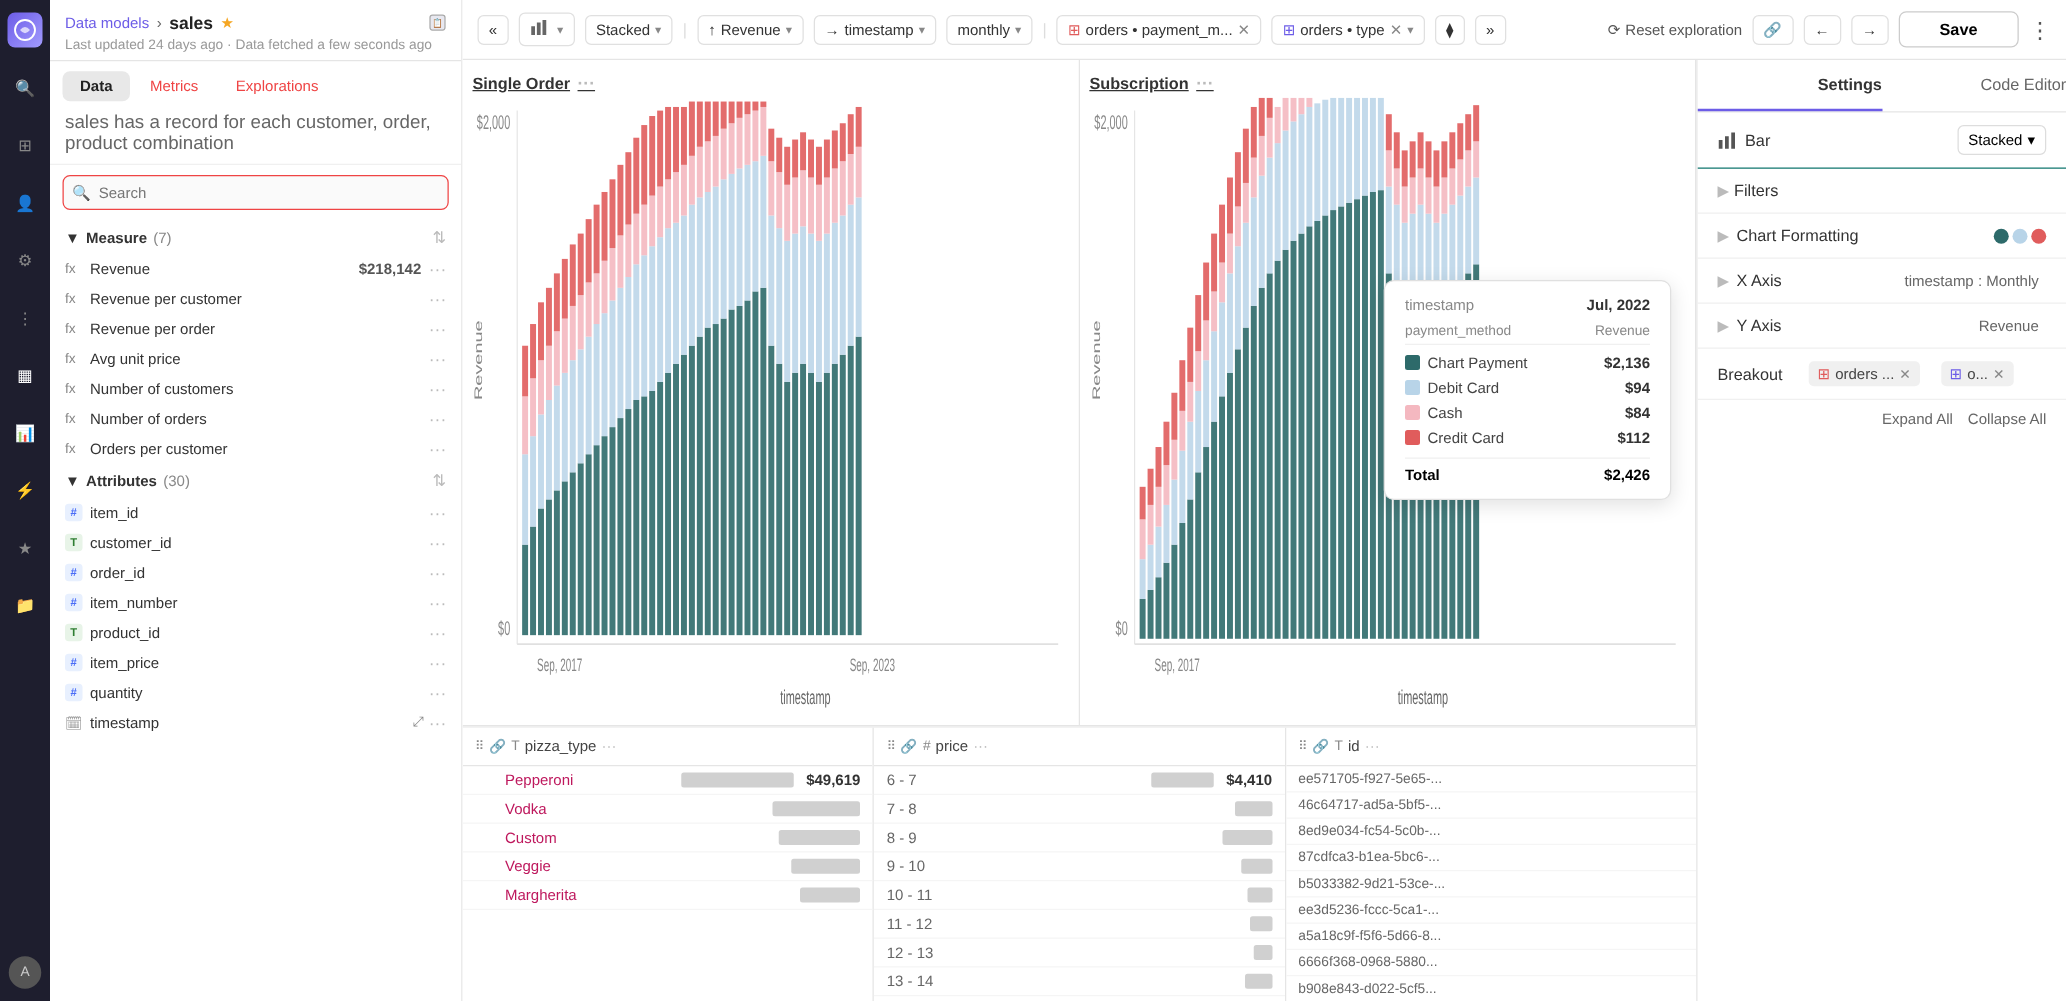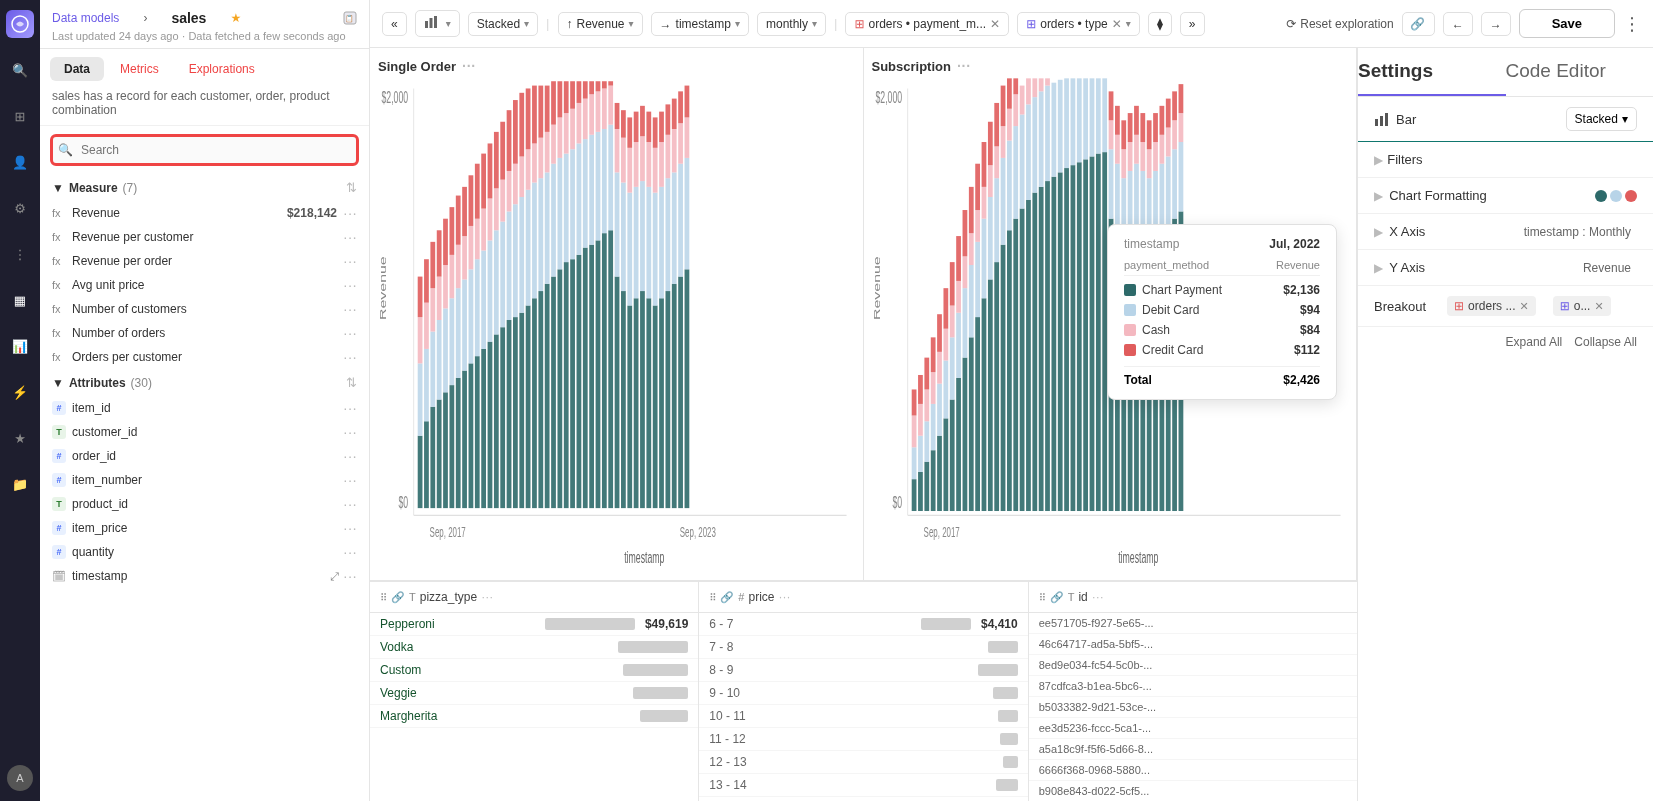--- a/index.html
+++ b/index.html
@@ -49,21 +49,21 @@
       flex-direction: column;
       flex-shrink: 0;
       overflow: hidden;
     }
 
     .data-panel-header {
       padding: 10px 12px 6px;
       border-bottom: 1px solid #e5e5e5;
     }
     .breadcrumb {
-      display: flex; align-items: center; gap: 24px;
+      display: flex; align-items: center; gap: 6px;
       font-size: 12px; color: #666;
       margin-bottom: 4px;
     }
     .breadcrumb .model-name { font-weight: 600; color: #222; font-size: 14px; }
     .breadcrumb .star { color: #f5a623; }
     .last-updated { font-size: 11px; color: #999; display: flex; align-items: center; gap: 4px; }
 
     .tab-row {
       display: flex;
       gap: 2px;
@@ -79,32 +79,32 @@
       color: #ef4444;
     }
     .tab-btn.active {
       background: #e8e8e8;
       font-weight: 600;
       color: #222;
     }
 
     .description {
       padding: 8px 12px;
-      font-size: 12px;
+      font-size: 15px;
       color: #666;
       border-bottom: 1px solid #f0f0f0;
     }
 
     .search-box {
       padding: 8px 10px;
     }
     .search-box input {
       width: 100%;
       padding: 6px 10px 6px 28px;
-      border: 3px solid #ef4444;
+      border: 1px solid #ef4444;
       border-radius: 6px;
       font-size: 12px;
       background: #fafafa;
       outline: none;
     }
     .search-box-wrap {
       position: relative;
     }
     .search-icon-inside {
       position: absolute;
@@ -236,21 +236,21 @@
       border-right: 1px solid #e5e5e5;
       padding: 10px 8px 0;
       position: relative;
     }
     .chart-panel:last-child { border-right: none; }
 
     .chart-title {
       font-size: 13px;
       font-weight: 600;
       color: #333;
-      display: flex; align-items: center; gap: 6px;
+      display: flex; align-items: center; gap: 6px; text-decoration: underline;
     }
     .chart-title .more { color: #bbb; font-size: 14px; cursor: pointer; }
 
     .chart-svg-wrap {
       width: 100%;
       height: calc(100% - 30px);
       position: relative;
     }
 
     
@@ -290,21 +290,21 @@
       color: #333;
       border-bottom: 1px solid #f5f5f5;
     }
     .table-row .row-bar {
       height: 12px;
       background: #d0d0d0;
       border-radius: 2px;
       margin-left: 8px;
     }
     .table-row .row-value { font-weight: 600; color: #333; margin-left: 6px; white-space: nowrap; }
-    .table-row .row-name { color: #14532d; }
+    .table-row .row-name { color: #be185d; margin-left: 24px; }
     .table-row .row-range { color: #666; }
     .table-row .row-id { color: #666; font-size: 11px; }
 
     
     .settings-panel {
       width: 296px;
       background: #fff;
       border-left: 1px solid #e5e5e5;
       display: flex;
       flex-direction: column;
@@ -312,22 +312,22 @@
       overflow-y: auto;
     }
 
     .settings-tabs {
       display: flex;
       border-bottom: 1px solid #e5e5e5;
     }
     .settings-tab {
       flex: 1;
       padding: 12px 0;
-      text-align: left;
-      font-size: 19px;
+      text-align: right;
+      font-size: 13px;
       cursor: pointer;
       border-bottom: 2px solid transparent;
       color: #666;
     }
     .settings-tab.active {
       border-bottom: 2px solid #6c5ce7;
       color: #333;
       font-weight: 600;
     }
 

